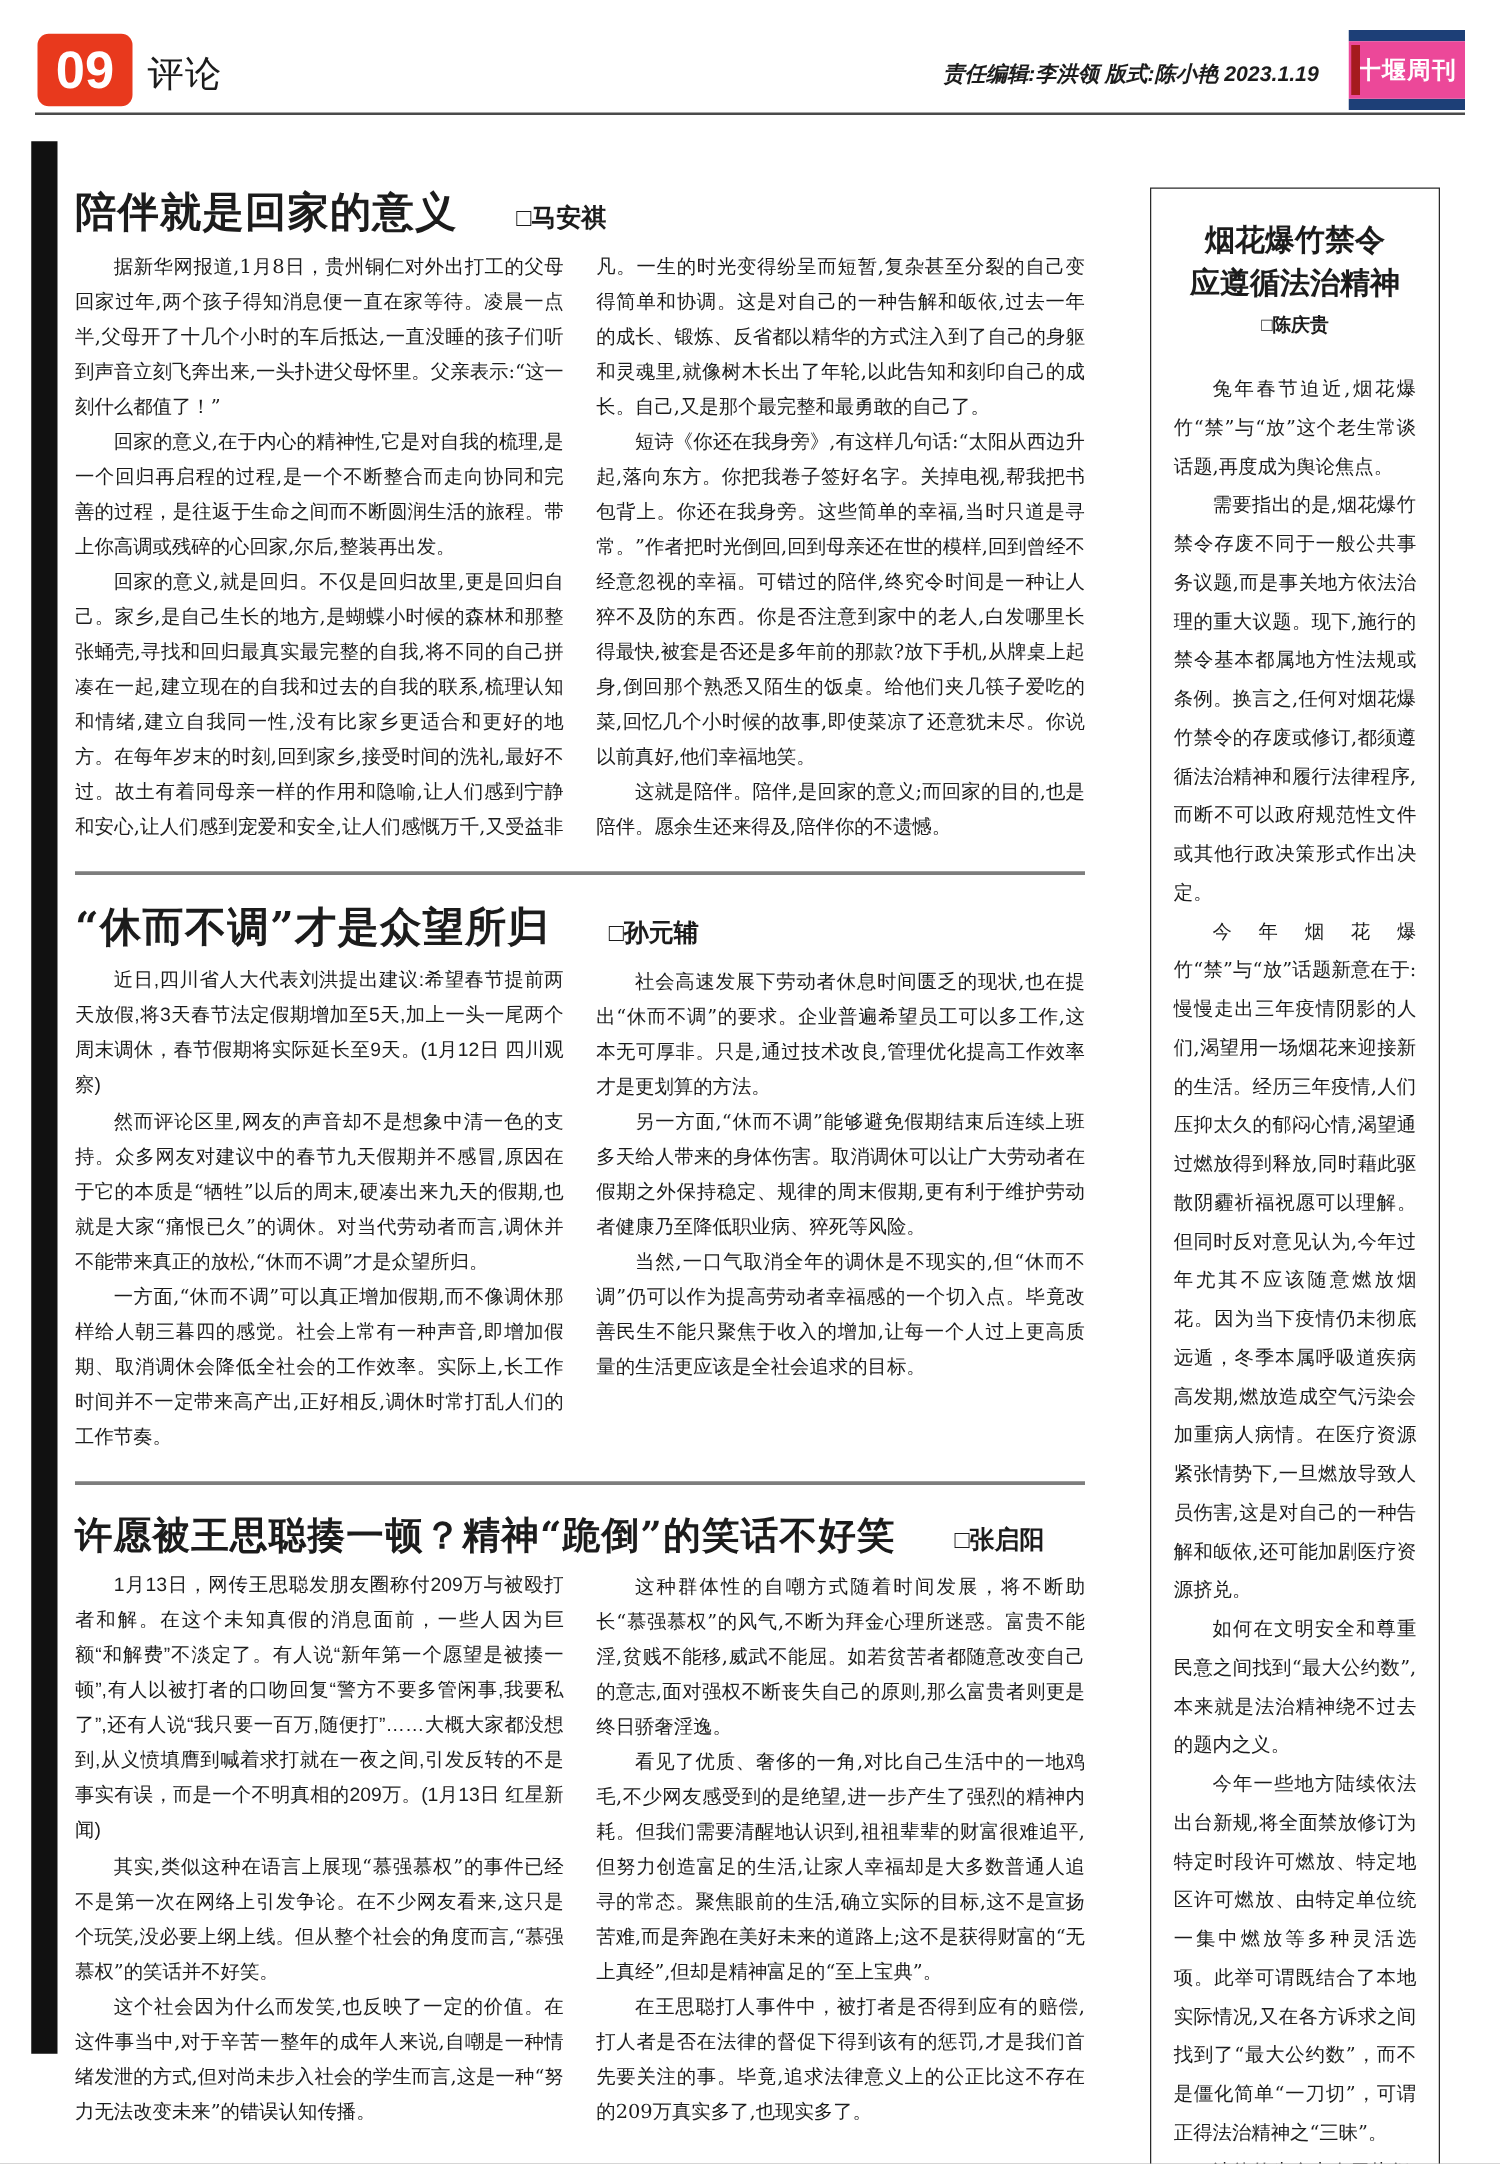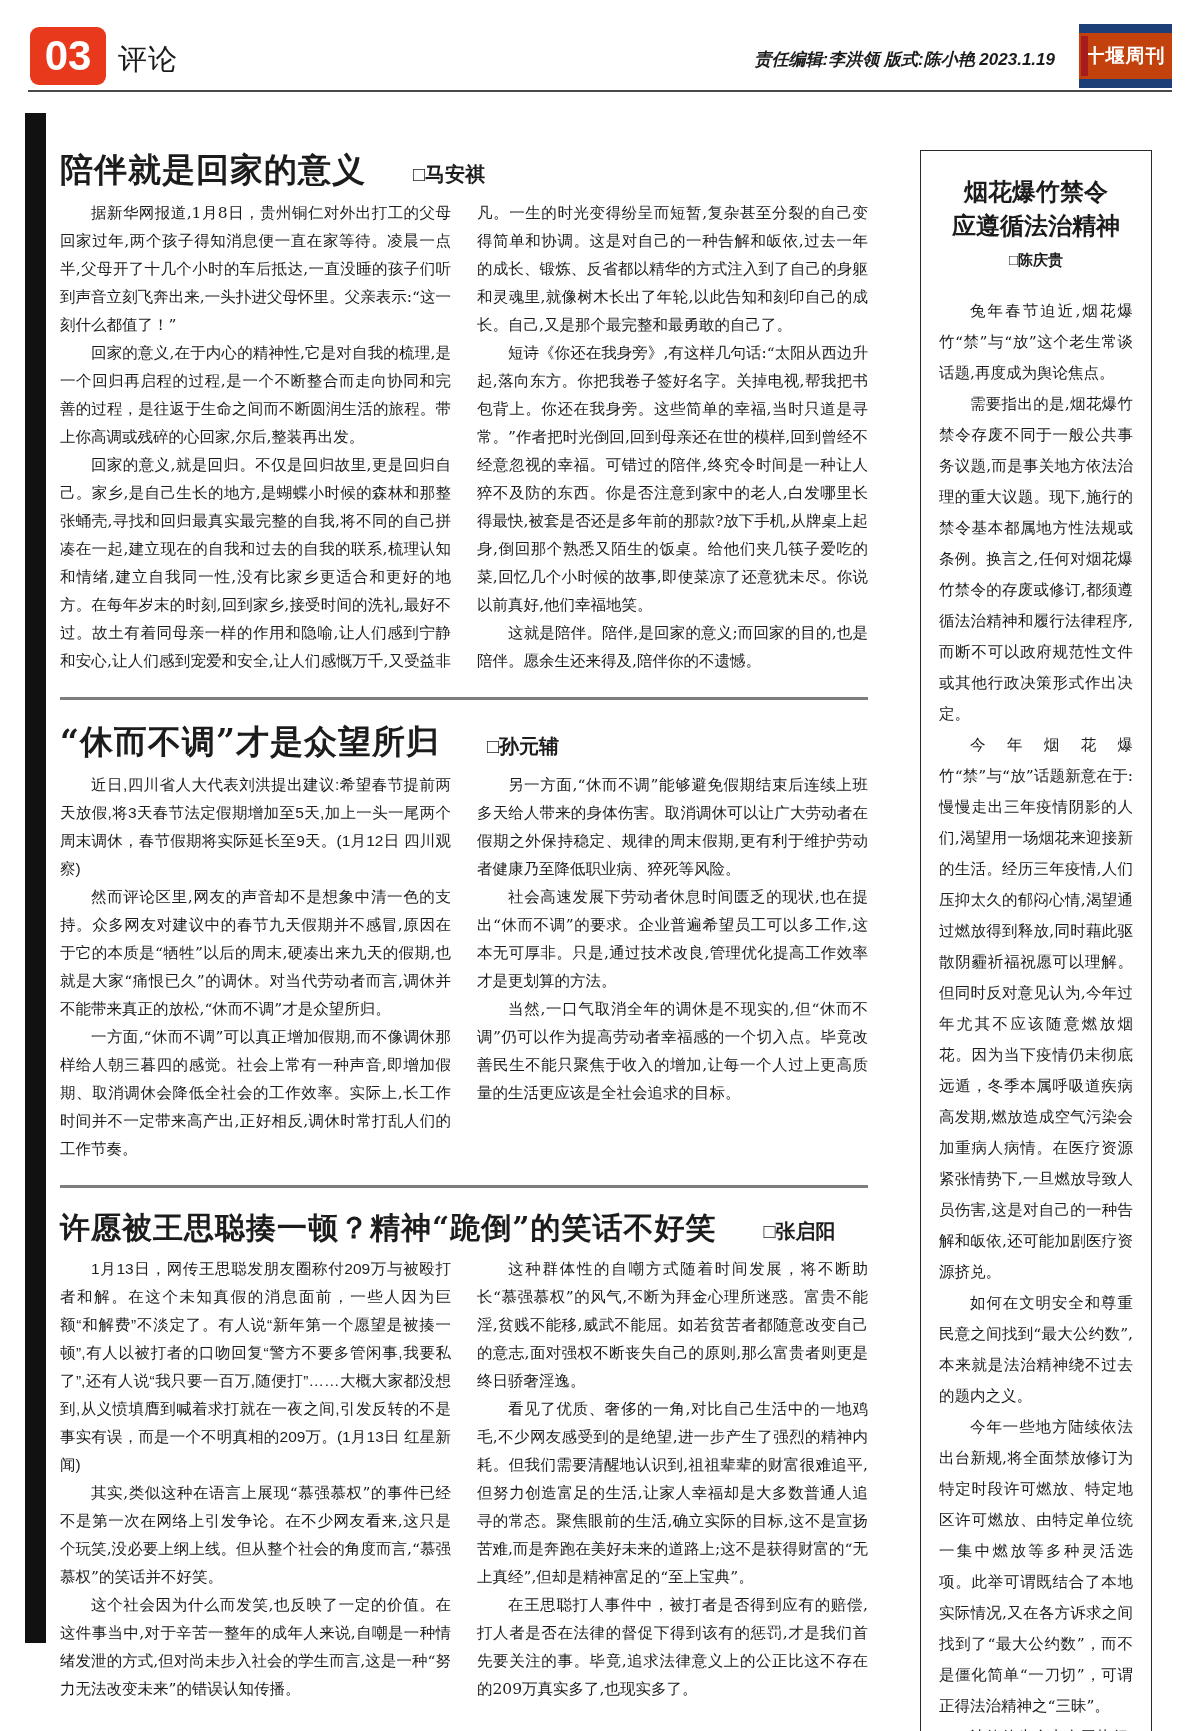--- a/index.html
+++ b/index.html
@@ -27,21 +27,21 @@
     position:absolute;right:145px;top:48px;
     font-size:17px;font-weight:bold;font-style:italic;
     font-family:"Liberation Sans",sans-serif;
   }
   .masthead{
     position:absolute;right:28px;top:24px;width:93px;height:64px;
     display:flex;flex-direction:column;
   }
   .masthead .stripe{height:9px;background:#1d3f77;}
   .masthead .band{
-    flex:1;background:#c2410c;display:flex;align-items:center;justify-content:center;
+    flex:1;background:#ec4899;display:flex;align-items:center;justify-content:center;
     position:relative;
   }
   .masthead .band-text{
     color:#fff;font-size:19px;font-weight:bold;white-space:nowrap;
     font-family:"Liberation Sans",sans-serif;letter-spacing:1px;
   }
   .masthead .vert-strip{position:absolute;left:2px;top:3px;bottom:3px;width:7px;background:#a51b1e;}
   .header-rule{position:absolute;left:28px;top:90px;width:1144px;height:2px;background:#4a4a4a;}
 
   
@@ -84,21 +84,21 @@
   }
   .side-body{font-size:15.5px;line-height:31px;text-align:justify;}
   .side-body p{margin:0;text-indent:2em;}
 </style>
 </head>
 <body>
 
 <div class="page">
 
   <div class="page-num-box">
-    <span>03</span>
+    <span>09</span>
   </div>
   <div class="section-label">评论</div>
   <div class="editor-line">责任编辑:李洪领  版式:陈小艳  2023.1.19</div>
   <div class="masthead">
     <div class="stripe"></div>
     <div class="band">
       <div class="vert-strip"></div>
       <span class="band-text">十堰周刊</span>
     </div>
     <div class="stripe"></div>
@@ -129,22 +129,22 @@
 
       <div class="article">
         <div class="article-head">
           <h2 class="article-title">“休而不调”才是众望所归</h2>
           <span class="article-author">□孙元辅</span>
         </div>
         <div class="article-body">
           <p class="lede">近日,四川省人大代表刘洪提出建议:希望春节提前两天放假,将3天春节法定假期增加至5天,加上一头一尾两个周末调休，春节假期将实际延长至9天。(1月12日 四川观察)</p>
           <p>然而评论区里,网友的声音却不是想象中清一色的支持。众多网友对建议中的春节九天假期并不感冒,原因在于它的本质是“牺牲”以后的周末,硬凑出来九天的假期,也就是大家“痛恨已久”的调休。对当代劳动者而言,调休并不能带来真正的放松,“休而不调”才是众望所归。</p>
           <p>一方面,“休而不调”可以真正增加假期,而不像调休那样给人朝三暮四的感觉。社会上常有一种声音,即增加假期、取消调休会降低全社会的工作效率。实际上,长工作时间并不一定带来高产出,正好相反,调休时常打乱人们的工作节奏。</p>
+          <p>社会高速发展下劳动者休息时间匮乏的现状,也在提出“休而不调”的要求。企业普遍希望员工可以多工作,这本无可厚非。只是,通过技术改良,管理优化提高工作效率才是更划算的方法。</p>
           <p>另一方面,“休而不调”能够避免假期结束后连续上班多天给人带来的身体伤害。取消调休可以让广大劳动者在假期之外保持稳定、规律的周末假期,更有利于维护劳动者健康乃至降低职业病、猝死等风险。</p>
-          <p>社会高速发展下劳动者休息时间匮乏的现状,也在提出“休而不调”的要求。企业普遍希望员工可以多工作,这本无可厚非。只是,通过技术改良,管理优化提高工作效率才是更划算的方法。</p>
           <p>当然,一口气取消全年的调休是不现实的,但“休而不调”仍可以作为提高劳动者幸福感的一个切入点。毕竟改善民生不能只聚焦于收入的增加,让每一个人过上更高质量的生活更应该是全社会追求的目标。</p>
         </div>
       </div>
 
       <div class="divider"></div>
 
       <div class="article">
         <div class="article-head">
           <h2 class="article-title" style="font-size:30px;">许愿被王思聪揍一顿？精神“跪倒”的笑话不好笑</h2>
           <span class="article-author">□张启阳</span>

